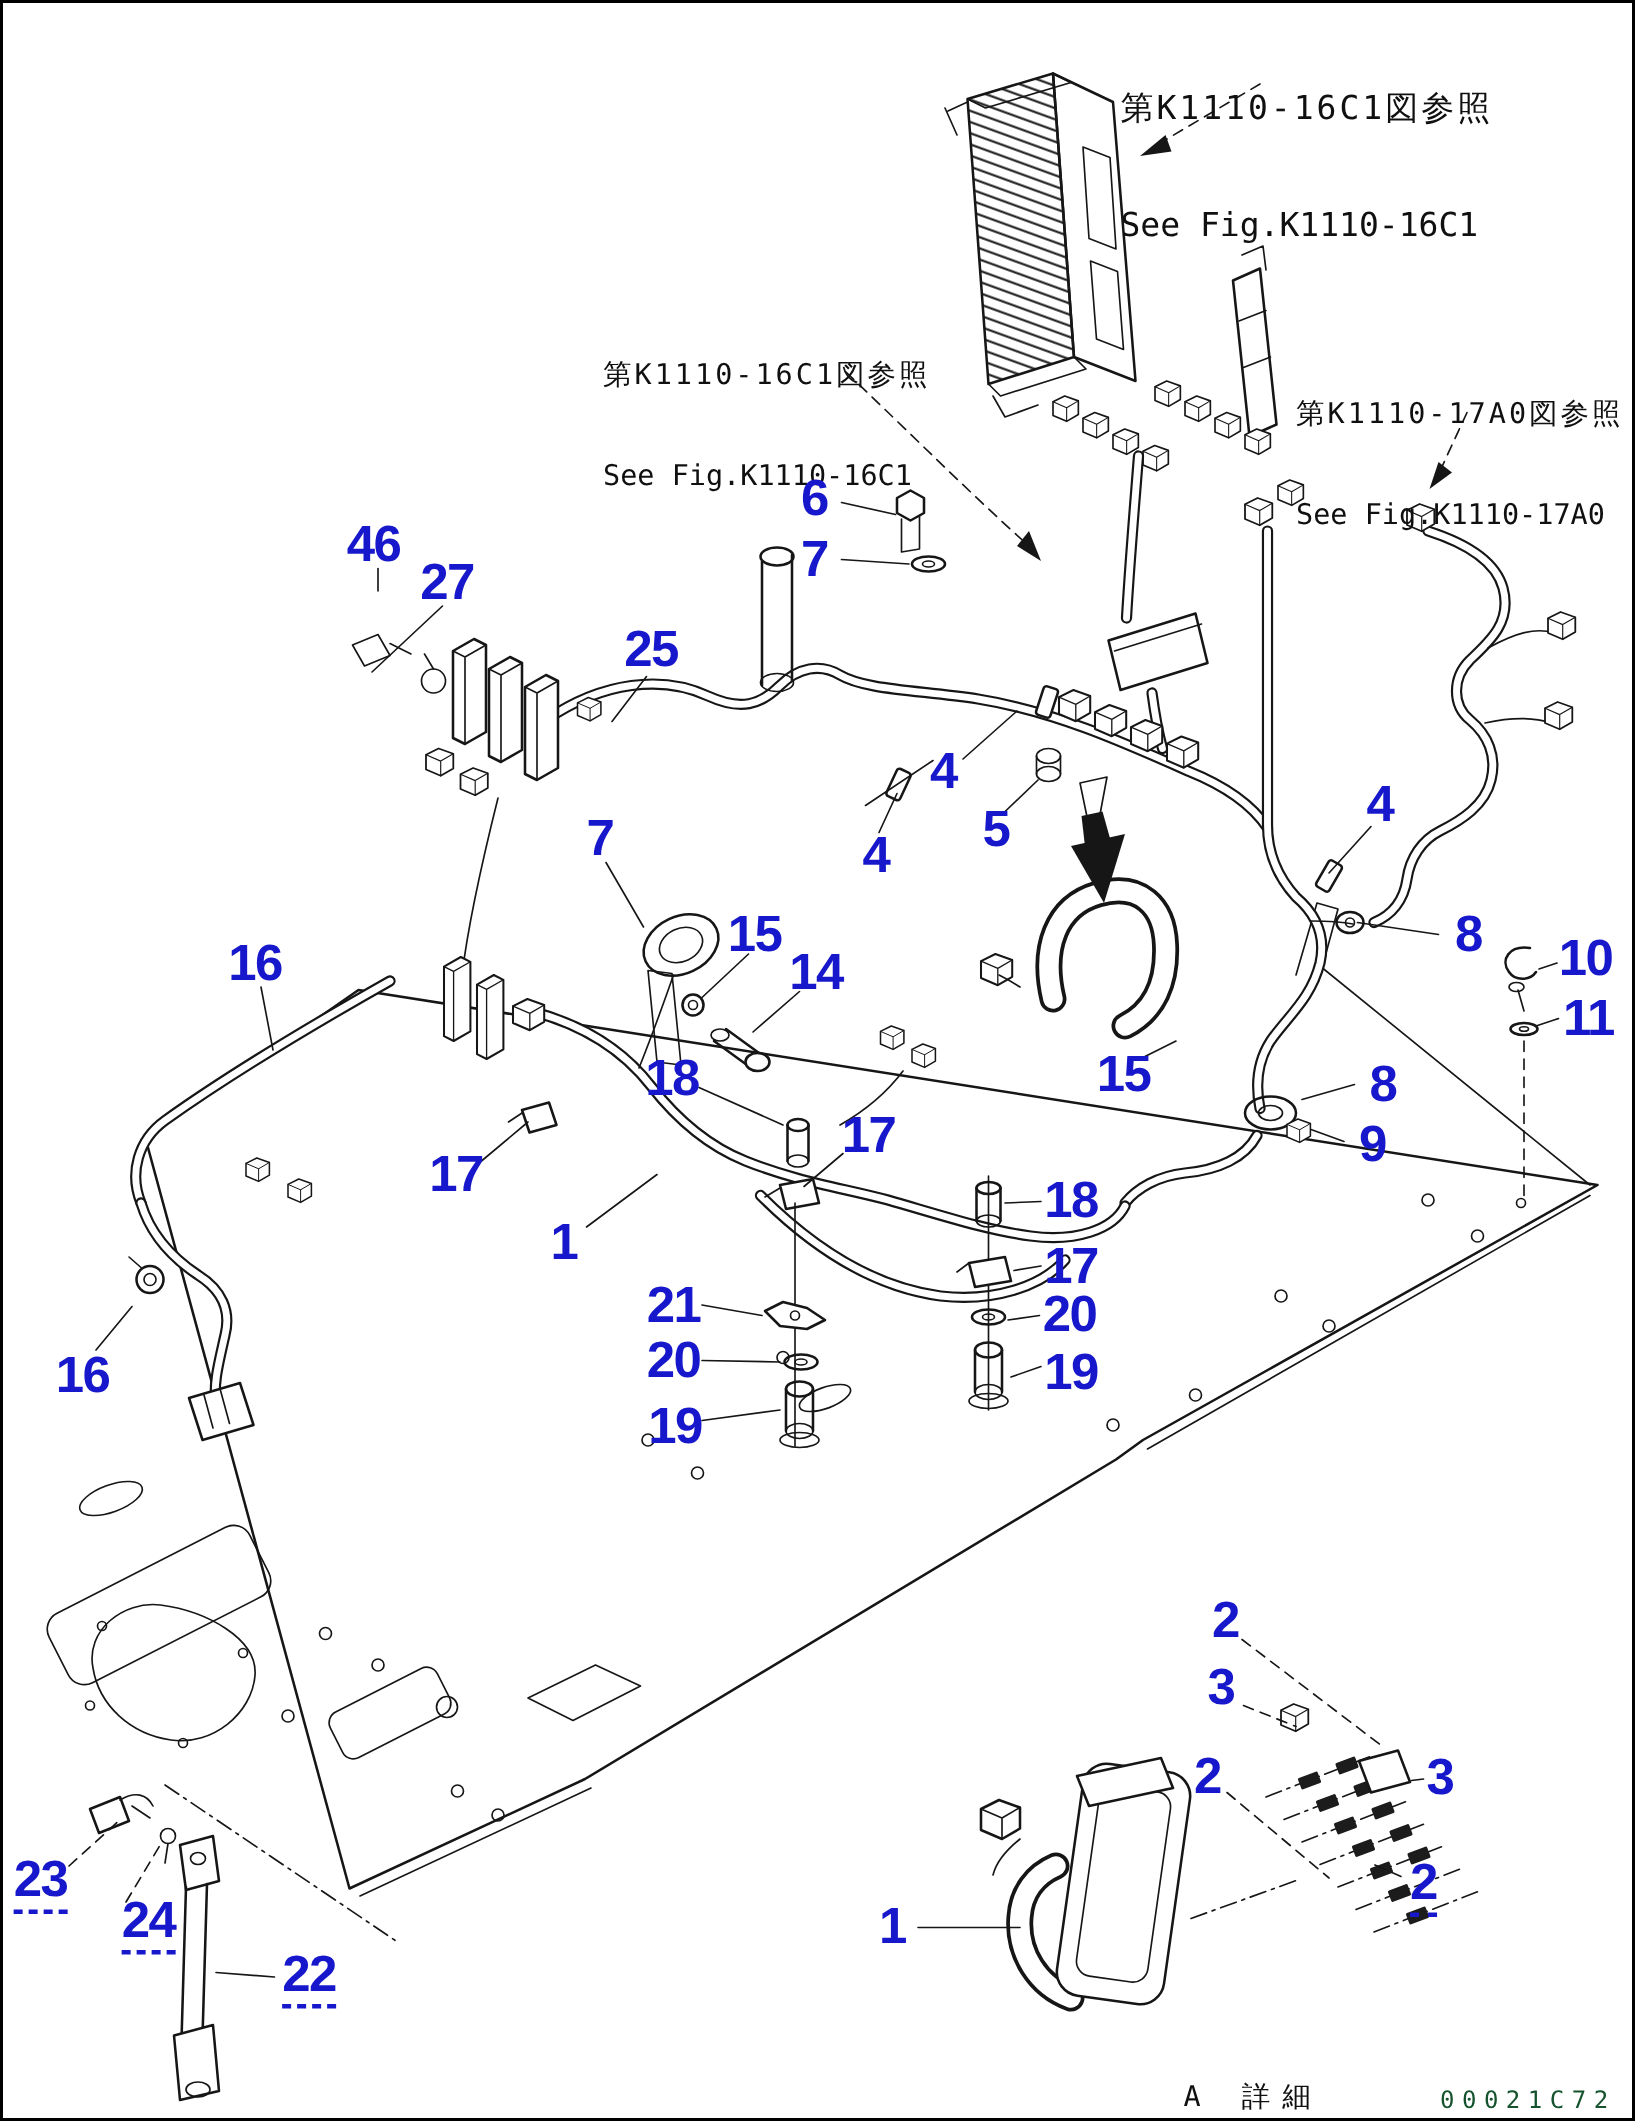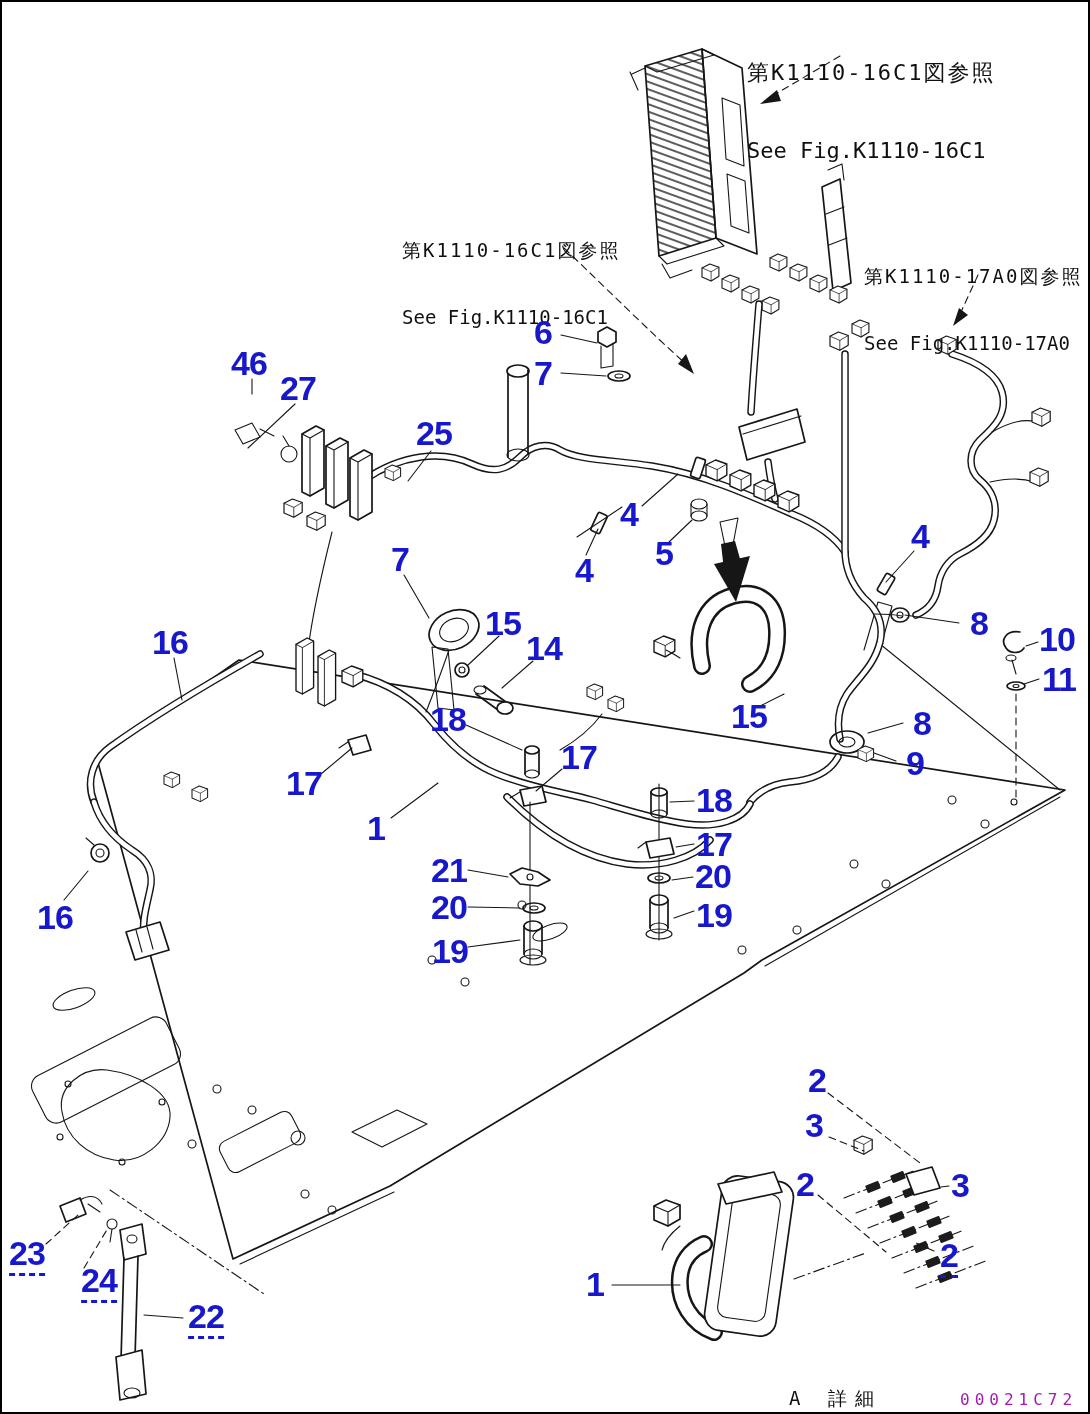--- a/index.html
+++ b/index.html
@@ -32,21 +32,21 @@
     letter-spacing:-1px;white-space:nowrap;
     font-family:"Liberation Sans",sans-serif;
   }
   .callout.u{border-bottom:3px dashed var(--blue);padding-bottom:3px;}
   .anno{position:absolute;color:#101010;font-family:"DejaVu Sans Mono",monospace;line-height:1.18;white-space:pre;}
   .anno span{display:block;}
   .anno .jp{letter-spacing:2px;}
   .anno.big{font-size:22px;}
   .anno.med{font-size:19px;}
   .serial{
-    position:absolute;left:958px;top:1388px;color:#a21caf;
+    position:absolute;left:958px;top:1388px;color:#14532d;
     font-family:"DejaVu Sans Mono",monospace;font-size:16px;letter-spacing:5px;
   }
 </style>
 </head>
 <body>
 
 <div class="page">
 
   <svg class="drawing" width="1090" height="1414" viewBox="0 0 1090 1414">
     <defs>

